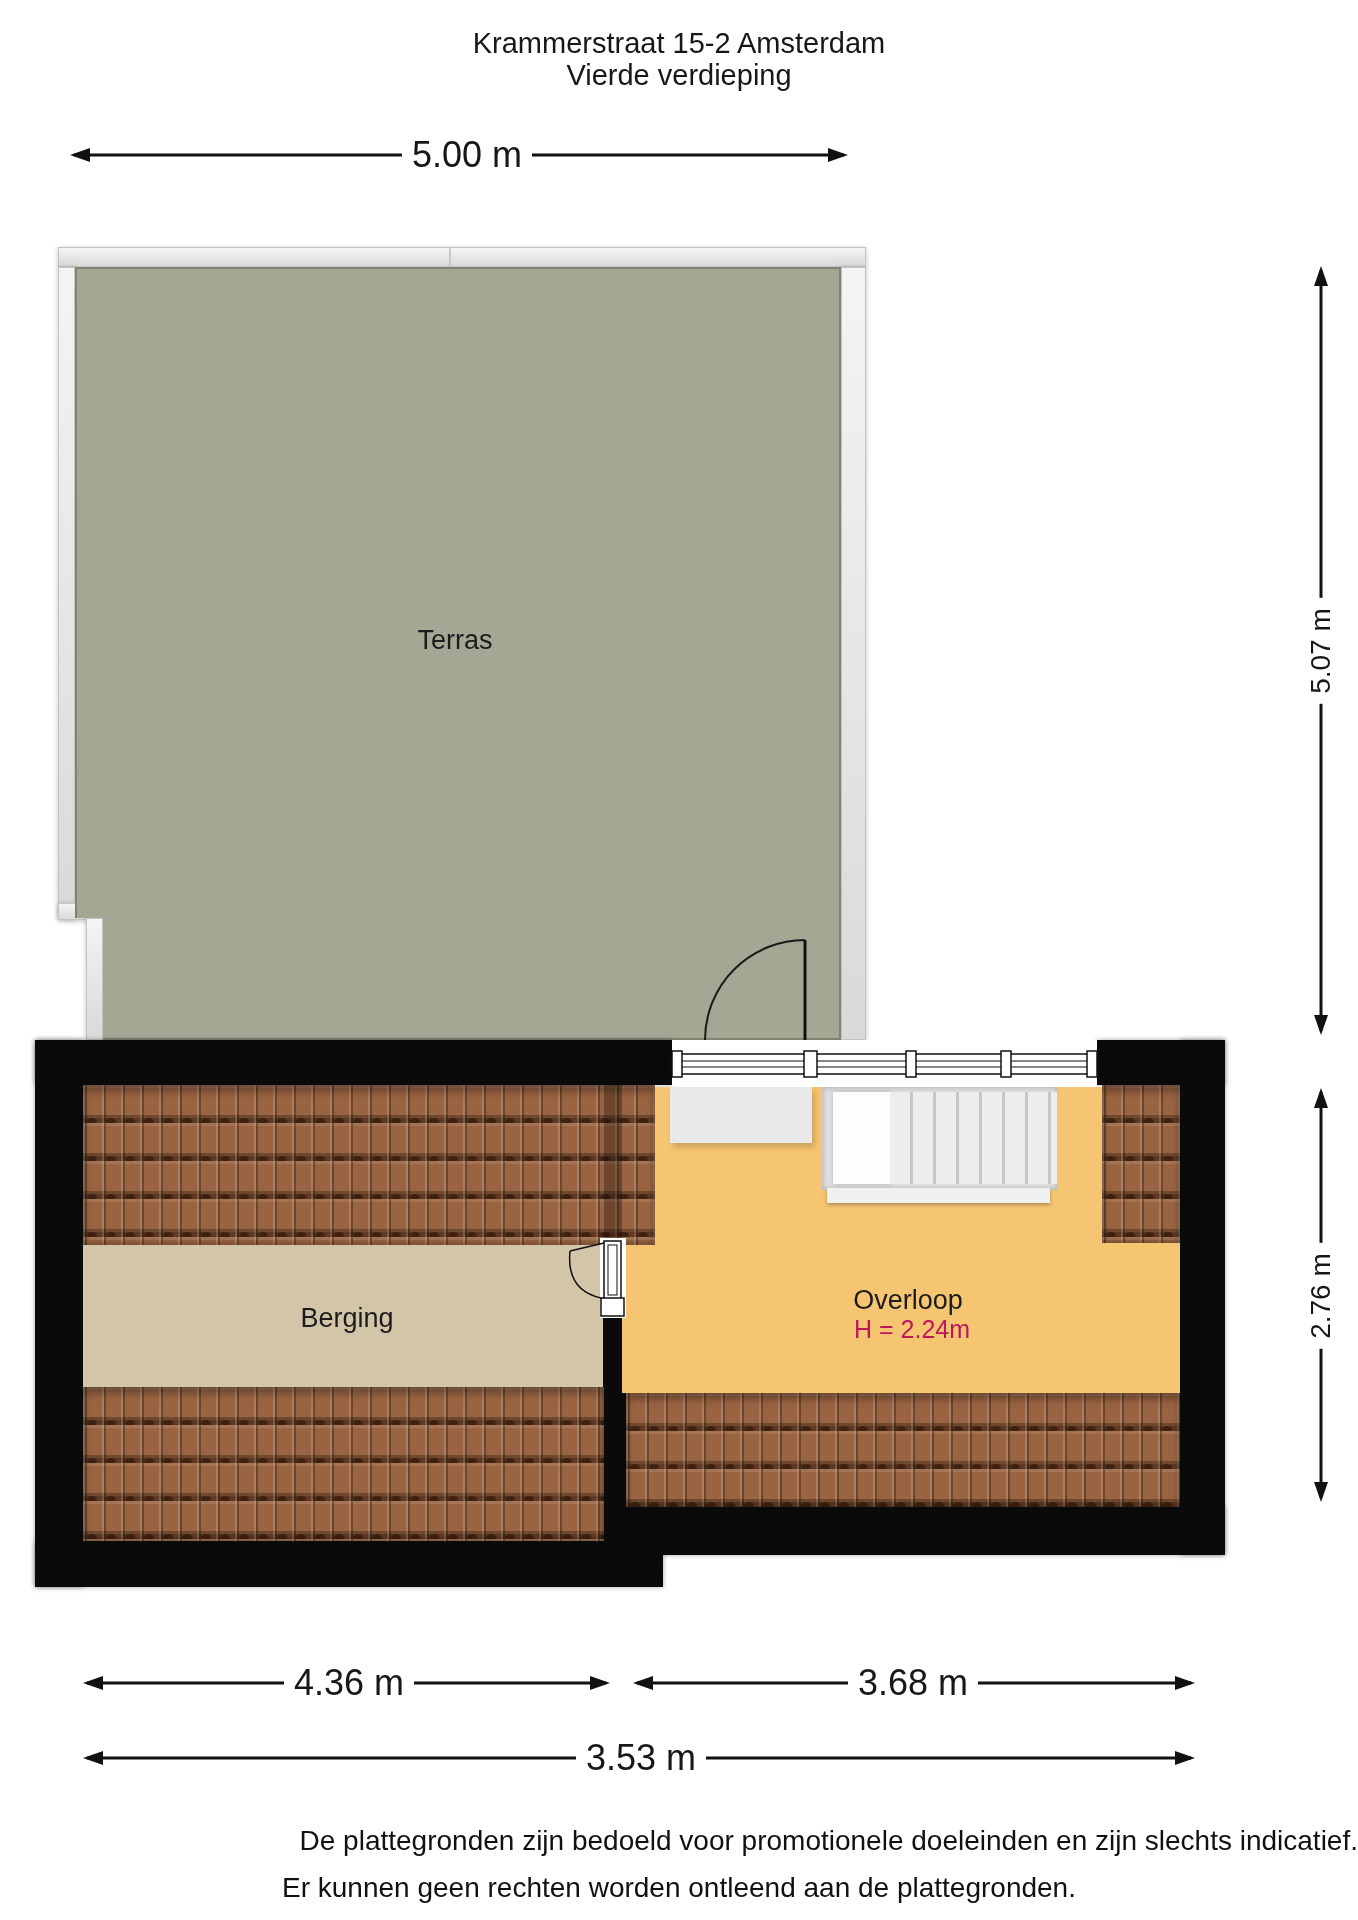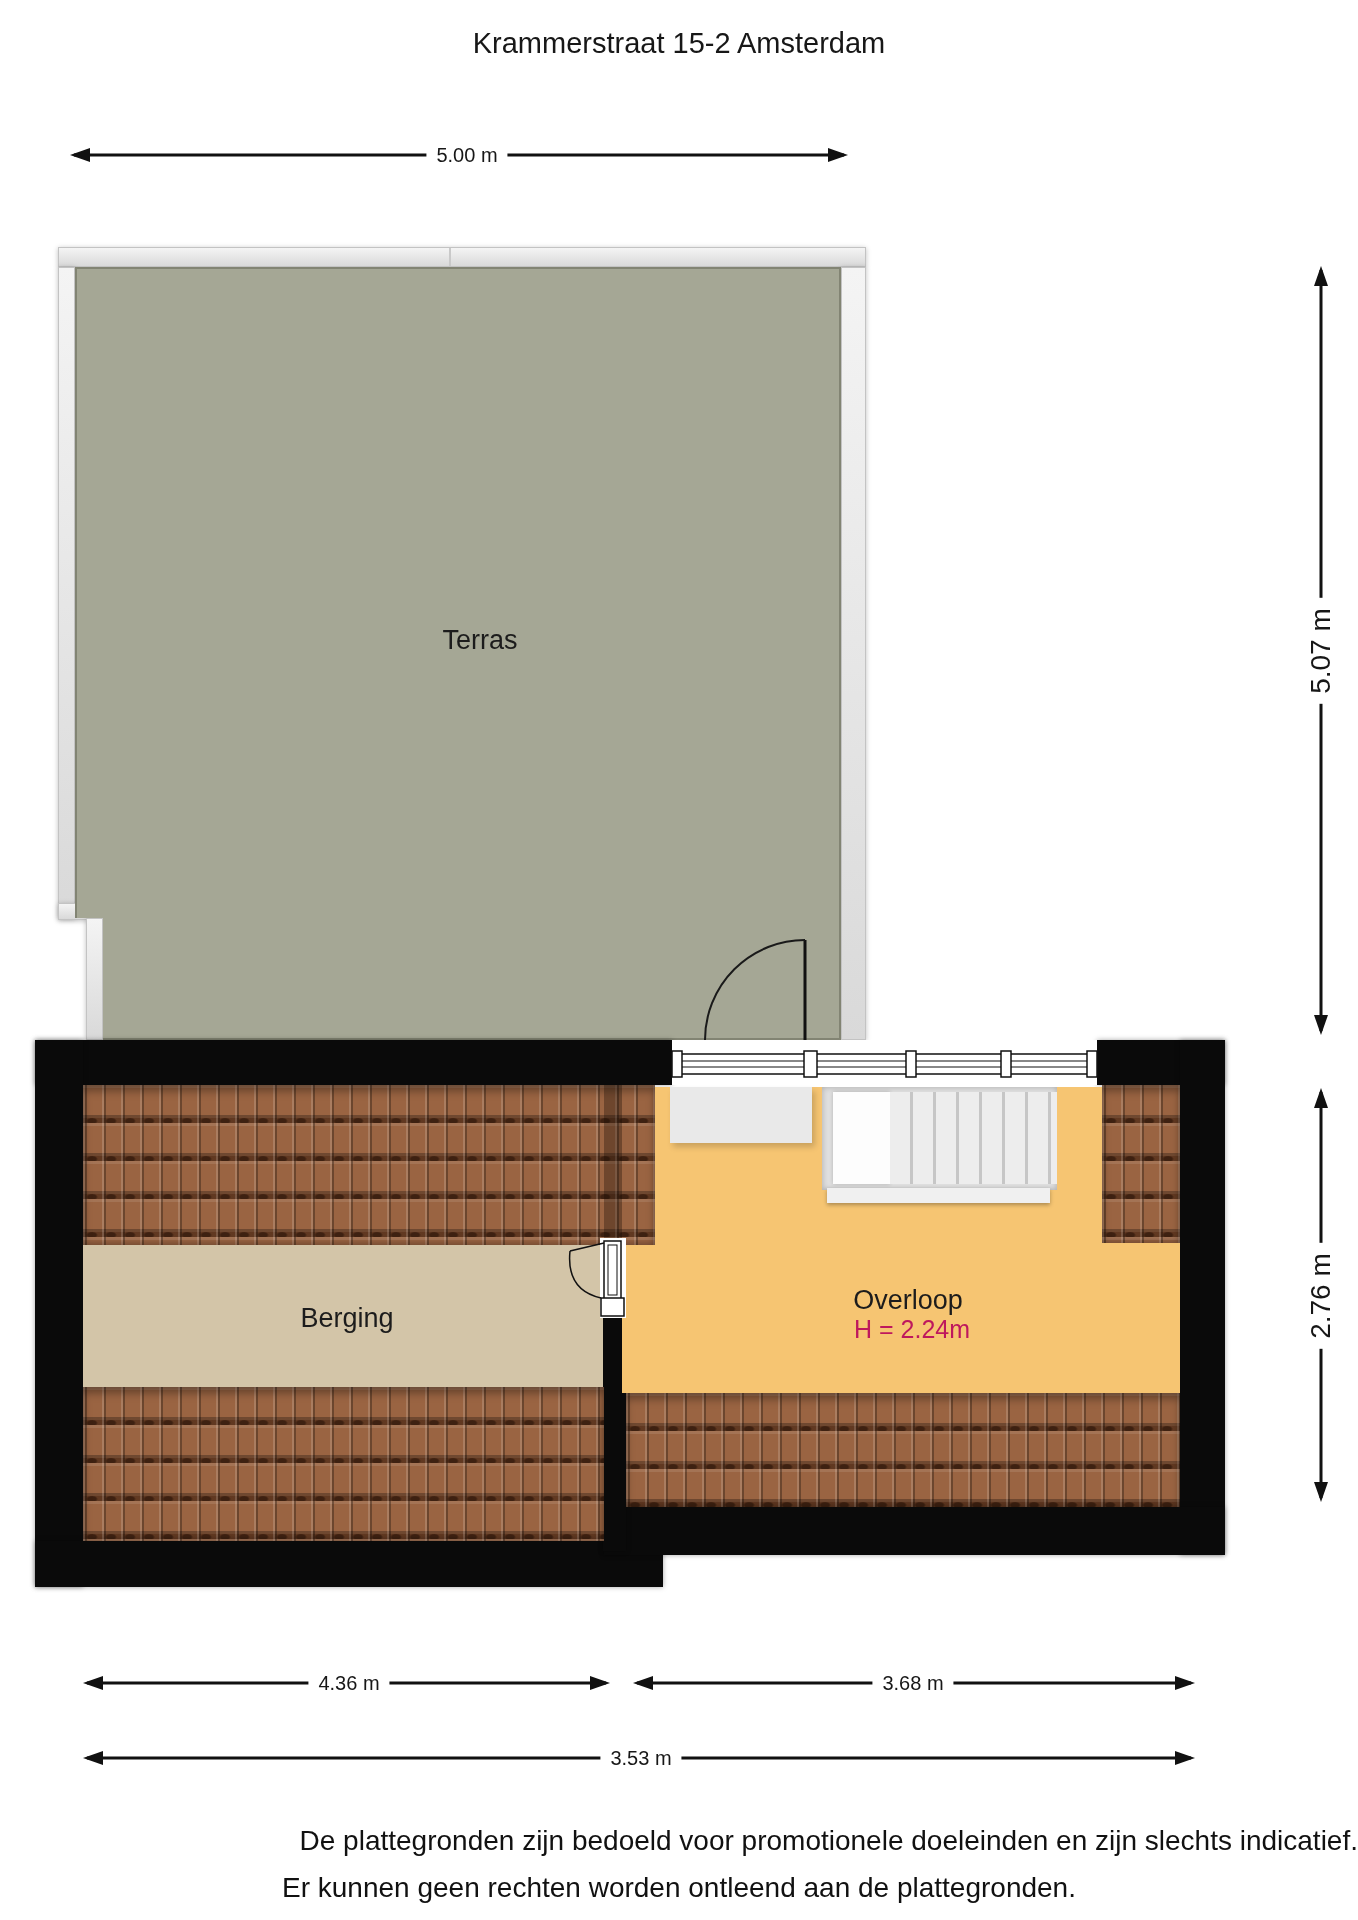--- a/index.html
+++ b/index.html
@@ -2,21 +2,21 @@
 <html><head>
 <meta charset="utf-8">
 <style>
   html,body{margin:0;padding:0;background:#ffffff;}
   body{font-family:"Liberation Sans", sans-serif;color:#1c1c1c;}
   .page{position:relative;width:1358px;height:1920px;background:#fff;overflow:hidden;}
   .abs{position:absolute;}
   .title{left:0;right:0;text-align:center;font-size:29px;line-height:32px;color:#171717;}
   .room-label{font-size:27px;color:#1c1c1c;transform:translate(-50%,-50%);white-space:nowrap;}
   .room-sub{font-size:25px;color:#be185d;transform:translate(-50%,-50%);white-space:nowrap;}
-  .dim-label{font-size:20px;color:#171717;background:#fff;padding:0 10px;transform:translate(-50%,-50%);white-space:nowrap;}
+  .dim-label{font-size:36px;color:#171717;background:#fff;padding:0 10px;transform:translate(-50%,-50%);white-space:nowrap;}
   .dim-label-v{font-size:28px;color:#171717;background:#fff;padding:0 10px;transform:translate(-50%,-50%) rotate(-90deg);white-space:nowrap;}
   .footer-line{left:0;right:0;text-align:center;font-size:28px;line-height:34px;color:#111;}
   .railing{background:linear-gradient(#f4f4f4,#d9d9d9);border:1px solid #c3c3c3;box-sizing:border-box;box-shadow:0 1px 5px rgba(0,0,0,.25);}
   .terrace-floor{background:#a5a795;box-shadow:inset 0 0 0 2px rgba(88,90,74,.45);}
   .wall{background:#0a0a0a;box-shadow:0 0 5px rgba(0,0,0,.35);}
   .tiles{
     background-color:#9a6442;
     background-image:
       radial-gradient(12px 7px at 9px 36px, rgba(43,20,8,.65) 0 4px, rgba(43,20,8,0) 6px),
       repeating-linear-gradient(90deg, rgba(255,255,255,.16) 0 2px, rgba(0,0,0,.30) 2px 4px, rgba(0,0,0,0) 4px 19px),
@@ -35,20 +35,21 @@
   .wall-shadow{background:rgba(20,8,2,.32);}
   .joint{background:#c9c9c9;}
   svg{position:absolute;left:0;top:0;}
 </style>
 </head>
 <body>
 
 <div class="page">
 
   <div class="abs title" style="top:27px;">Krammerstraat 15-2 Amsterdam</div>
+  <div class="abs title" style="top:59px;">Vierde verdieping</div>
 
   <div class="abs railing" style="left:58px;top:247px;width:808px;height:20px;"></div>
   <div class="abs joint" style="left:449px;top:248px;width:2px;height:18px;"></div>
   <div class="abs railing" style="left:58px;top:267px;width:17px;height:651px;"></div>
   <div class="abs railing" style="left:58px;top:903px;width:45px;height:17px;"></div>
   <div class="abs railing" style="left:86px;top:918px;width:17px;height:122px;"></div>
   <div class="abs railing" style="left:841px;top:267px;width:25px;height:773px;"></div>
 
   <div class="abs terrace-floor" style="left:75px;top:267px;width:766px;height:773px;clip-path:polygon(0 0,766px 0,766px 773px,28px 773px,28px 651px,0 651px);"></div>
 
@@ -133,21 +134,21 @@
       <polygon points="1195,1683 1175,1676 1175,1690" fill="#111"></polygon>
     </g>
 
     <g>
       <line x1="87" y1="1758" x2="1191" y2="1758" stroke="#111" stroke-width="3"></line>
       <polygon points="83,1758 103,1751 103,1765" fill="#111"></polygon>
       <polygon points="1195,1758 1175,1751 1175,1765" fill="#111"></polygon>
     </g>
   </svg>
 
-  <div class="abs room-label" style="left:480px;top:640px;">Terras</div>
+  <div class="abs room-label" style="left:455px;top:640px;">Terras</div>
   <div class="abs room-label" style="left:347px;top:1318px;">Berging</div>
   <div class="abs room-label" style="left:908px;top:1300px;text-align:right;">Overloop</div>
   <div class="abs room-sub" style="left:912px;top:1329px;">H = 2.24m</div>
 
   <div class="abs dim-label" style="left:467px;top:155px;">5.00 m</div>
   <div class="abs dim-label-v" style="left:1321px;top:651px;">5.07 m</div>
   <div class="abs dim-label-v" style="left:1321px;top:1296px;">2.76 m</div>
   <div class="abs dim-label" style="left:349px;top:1683px;">4.36 m</div>
   <div class="abs dim-label" style="left:913px;top:1683px;">3.68 m</div>
   <div class="abs dim-label" style="left:641px;top:1758px;">3.53 m</div>

